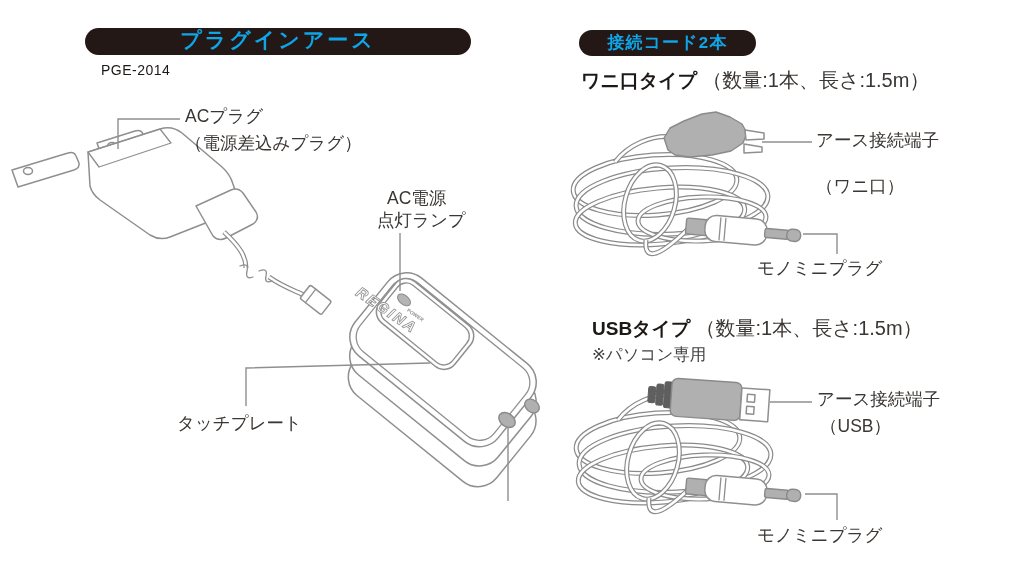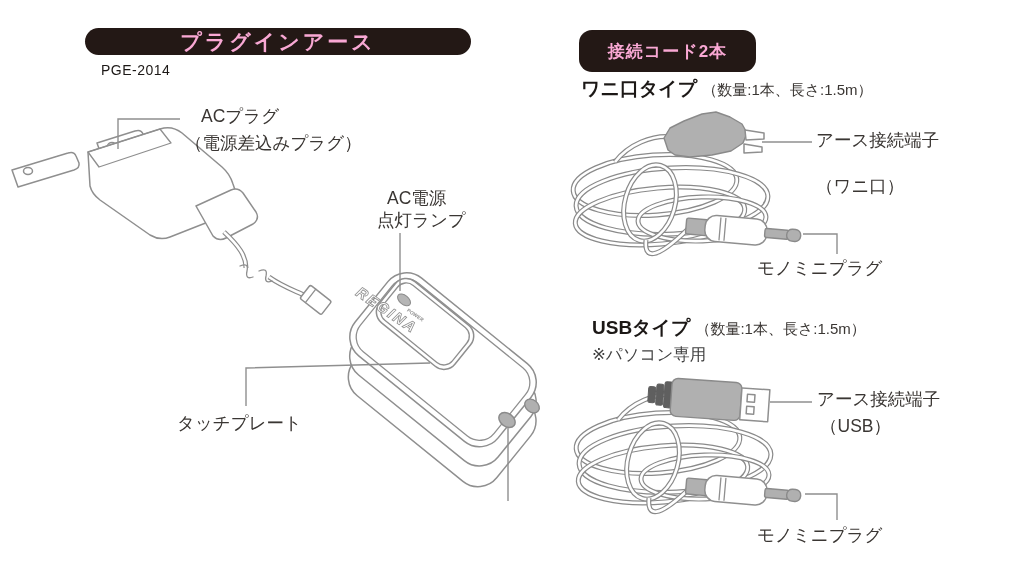--- a/index.html
+++ b/index.html
@@ -4,31 +4,31 @@
 <style>
   html,body{margin:0;padding:0;background:#fff;}
   .stage{
     position:relative;width:1030px;height:570px;background:#ffffff;
     font-family:"Liberation Sans","DejaVu Sans",sans-serif;
     overflow:hidden;color:#3a3633;
   }
   .stage svg{position:absolute;left:0;top:0;}
   .abs{position:absolute;}
   .badge{
-    position:absolute;background:#231815;color:#f9a8d4;
+    position:absolute;background:#231815;color:#0ea5e9;
     border-radius:14px;display:flex;align-items:center;justify-content:center;
-    font-weight:bold;line-height:1;
+    font-weight:bold;line-height:1;font-family:Liberation Mono, monospace;
   }
   .badge-left{left:85px;top:28px;width:386px;height:27px;font-size:21px;letter-spacing:3px;}
-  .badge-right{left:579px;top:30px;width:177px;height:42px;font-size:17px;letter-spacing:1px;border-radius:13px;}
+  .badge-right{left:579px;top:30px;width:177px;height:26px;font-size:17px;letter-spacing:1px;border-radius:13px;}
   .model{left:101px;top:62px;font-size:14px;font-weight:normal;color:#1c1816;letter-spacing:0.5px;}
   .label{position:absolute;font-size:17.5px;color:#3a3633;line-height:1.25;white-space:nowrap;}
   .type-row{position:absolute;display:flex;align-items:baseline;gap:5px;white-space:nowrap;}
   .type-name{font-size:19px;font-weight:bold;color:#1c1816;}
-  .type-spec{font-size:15px;color:#3a3633;}
+  .type-spec{font-size:20px;color:#3a3633;}
   .note{position:absolute;font-size:16.5px;color:#404040;white-space:nowrap;}
   .line-art{stroke:#8f8f8f;fill:#ffffff;stroke-width:1.5;stroke-linejoin:round;stroke-linecap:round;}
   .line-only{stroke:#8f8f8f;fill:none;stroke-width:1.3;stroke-linejoin:round;stroke-linecap:round;}
   .gray-part{stroke:#8a8a8a;fill:#b0b0b0;stroke-width:1.4;stroke-linejoin:round;}
   .tube-o{stroke:#8a8a8a;stroke-width:5;fill:none;}
   .tube-i{stroke:#ffffff;stroke-width:2.6;fill:none;}
   .leader{stroke:#8f8f8f;stroke-width:1.4;fill:none;}
 </style>
 </head>
 <body>
@@ -138,31 +138,31 @@
       <path class="leader" d="M762,142 L812,142"></path>
       <path class="leader" d="M803,234 L837,234 L837,254"></path>
       <path class="leader" d="M770,402 L812,402"></path>
       <path class="leader" d="M805,494 L837,494 L837,520"></path>
     </g>
   </svg>
 
   <div class="badge badge-left">プラグインアース</div>
   <div class="abs model">PGE-2014</div>
 
-  <div class="label" style="left:201px;top:106px;text-align:center;">ACプラグ</div>
+  <div class="label" style="left:185px;top:106px;text-align:center;">ACプラグ</div>
   <div class="label" style="left:185px;top:133px;">（電源差込みプラグ）</div>
 
   <div class="label" style="left:387px;top:188px;">AC電源</div>
   <div class="label" style="left:377px;top:210px;">点灯ランプ</div>
 
   <div class="label" style="left:177px;top:413px;">タッチプレート</div>
 
   <div class="badge badge-right">接続コード2本</div>
 
-  <div class="type-row" style="left:581px;top:76px;justify-content:space-between;">
+  <div class="type-row" style="left:581px;top:67px;justify-content:space-between;">
     <span class="type-name">ワニ口タイプ</span>
     <span class="type-spec">（数量:1本、長さ:1.5m）</span>
   </div>
 
   <div class="label" style="left:816px;top:130px;">アース接続端子</div>
   <div class="label" style="left:816px;top:148px;margin-top:28px;">（ワニ口）</div>
   <div class="label" style="left:757px;top:258px;">モノミニプラグ</div>
 
   <div class="type-row" style="left:592px;top:315px;">
     <span class="type-name">USBタイプ</span>

